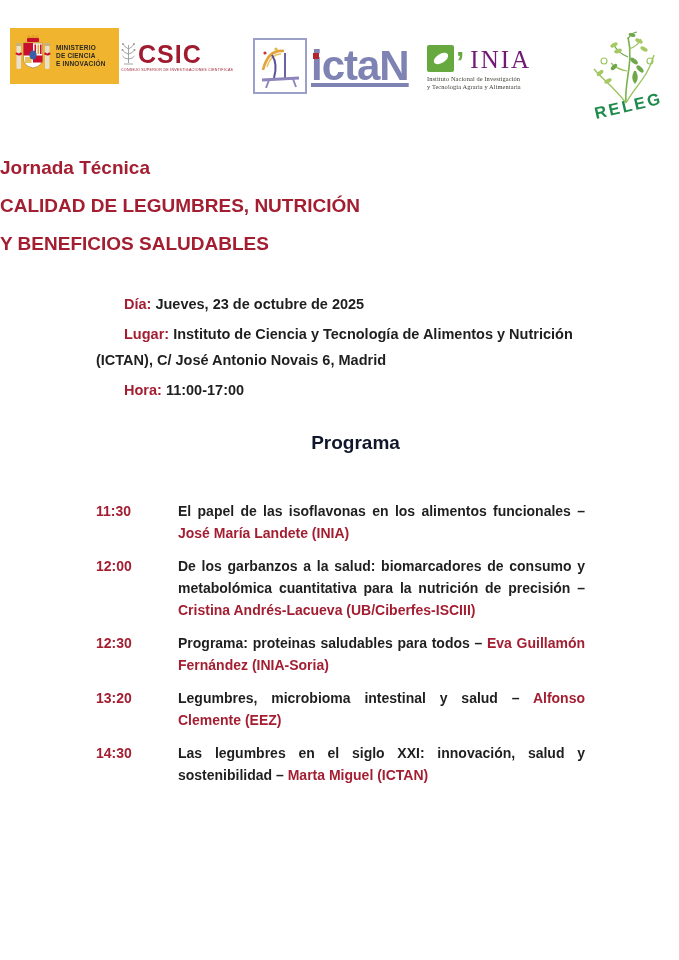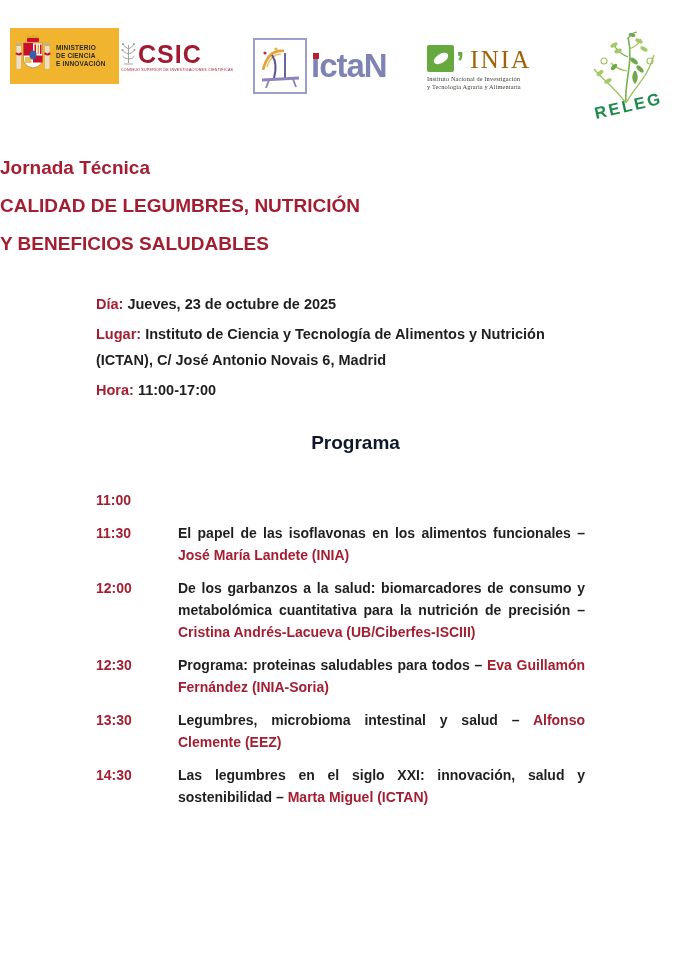--- a/index.html
+++ b/index.html
@@ -21,45 +21,45 @@
   .logo-min .min-text { font-size:6.5px; font-weight:bold; color:#2d2a24; line-height:8px; letter-spacing:.2px; }
 
   .logo-csic { position:absolute; left:121px; top:41px; width:92px; height:40px; }
   .logo-csic .csic-row { display:flex; align-items:center; gap:2px; }
   .logo-csic .csic-word { font-size:25px; font-weight:bold; color:#A01B30; letter-spacing:1px; line-height:26px; }
   .logo-csic .csic-sub { font-size:3.6px; color:#A01B30; letter-spacing:.25px; margin-top:1px; white-space:nowrap; }
 
   .logo-ictan { position:absolute; left:253px; top:36px; width:118px; height:60px; display:flex; align-items:center; gap:4px; }
   .logo-ictan .ictan-box { width:54px; height:56px; border:2px solid #9BA0C8; background:#fff; }
   .logo-ictan .ictan-word {
-    position:relative; font-size:33px; font-weight:bold; color:#7E83B4;
-    letter-spacing:-1px; line-height:34px;
+    position:relative; font-size:42px; font-weight:bold; color:#7E83B4;
+    letter-spacing:-1px; line-height:34px;text-decoration:underline;
   }
   .logo-ictan .ictan-word .idot {
     position:absolute; left:2px; top:4px; width:6px; height:6px; background:#B5232E;
   }
 
   .logo-inia { position:absolute; left:427px; top:45px; width:112px; height:50px; }
   .inia-row { display:flex; align-items:flex-end; gap:1px; }
   .inia-square { position:relative; width:27px; height:27px; background:#67A93F; border-radius:2px; }
   .inia-square .leaf { position:absolute; left:6px; top:9px; width:16px; height:9px; background:#fff; border-radius:50%; transform:rotate(-32deg); }
   .inia-apos { color:#67A93F; font-size:30px; font-weight:bold; line-height:20px; margin-left:1px; }
-  .inia-word { font-family:"Liberation Serif", serif; font-size:25px; color:#a16207; letter-spacing:2px; line-height:25px; margin-left:5px; }
+  .inia-word { font-family:"Liberation Serif", serif; font-size:25px; color:#701a75; letter-spacing:2px; line-height:25px; margin-left:5px; }
   .inia-sub { font-family:"Liberation Serif", serif; font-size:6.4px; color:#3f3f37; line-height:7.6px; margin-top:3px; letter-spacing:.1px; }
 
   .logo-releg { position:absolute; left:584px; top:27px; width:80px; height:98px; }
 
   
   .title-block { position:absolute; top:149px; left:0; width:679px; color:#A41E32; font-weight:bold; font-size:19px; line-height:38px; }
   .title-block div { white-space:nowrap; }
 
   
   .details { position:absolute; top:291px; left:96px; width:489px; font-size:14.5px; font-weight:bold; line-height:26px; }
   .details p { margin:0 0 4px 0; }
-  .label-red { color:#A41E32; }
+  .label-red { color:#A41E32;margin-left:28px; }
 
   
   .prog-heading { position:absolute; top:432px; left:0; width:679px; text-align:center; color:#0f172a; font-weight:bold; font-size:19px;margin-left:16px; }
 
   .schedule { position:absolute; top:489px; left:96px; width:489px; font-size:14px; font-weight:bold; }
   .prog-row { display:flex; margin-bottom:11px; }
   .prog-time { flex:0 0 82px; color:#A41E32; line-height:22px; }
   .prog-desc { flex:1; text-align:justify; line-height:22px; }
   .speakers-red { color:#A41E32; }
 </style>
@@ -199,40 +199,39 @@
     <p><span class="label-red">Día:</span><span> Jueves, 23 de octubre de 2025</span></p>
     <p><span class="label-red">Lugar:</span><span> Instituto de Ciencia y Tecnología de Alimentos y Nutrición (ICTAN), C/ José Antonio Novais 6, Madrid</span></p>
     <p><span class="label-red">Hora:</span><span> 11:00-17:00</span></p>
   </div>
 
   <div class="prog-heading">Programa</div>
 
   <div class="schedule">
 
     <div class="prog-row">
-      <div class="prog-time">11:00</div>
     </div>
 
     <div class="prog-row">
       <div class="prog-time">11:30</div>
       <p class="prog-desc"><span>El papel de las isoflavonas en los alimentos funcionales – </span><span class="speakers-red">José María Landete (INIA)</span></p>
     </div>
 
     <div class="prog-row">
       <div class="prog-time">12:00</div>
       <p class="prog-desc"><span>De los garbanzos a la salud: biomarcadores de consumo y metabolómica cuantitativa para la nutrición de precisión – </span><span class="speakers-red">Cristina Andrés-Lacueva (UB/Ciberfes-ISCIII)</span></p>
     </div>
 
     <div class="prog-row">
       <div class="prog-time">12:30</div>
       <p class="prog-desc"><span>Programa: proteinas saludables para todos – </span><span class="speakers-red">Eva Guillamón Fernández (INIA-Soria)</span></p>
     </div>
 
     <div class="prog-row">
-      <div class="prog-time">13:30</div>
+      <div class="prog-time">13:20</div>
       <p class="prog-desc"><span>Legumbres, microbioma intestinal y salud – </span><span class="speakers-red">Alfonso Clemente (EEZ)</span></p>
     </div>
 
     <div class="prog-row">
       <div class="prog-time">14:30</div>
       <p class="prog-desc"><span>Las legumbres en el siglo XXI: innovación, salud y sostenibilidad – </span><span class="speakers-red">Marta Miguel (ICTAN)</span></p>
     </div>
 
   </div>
 </div>

